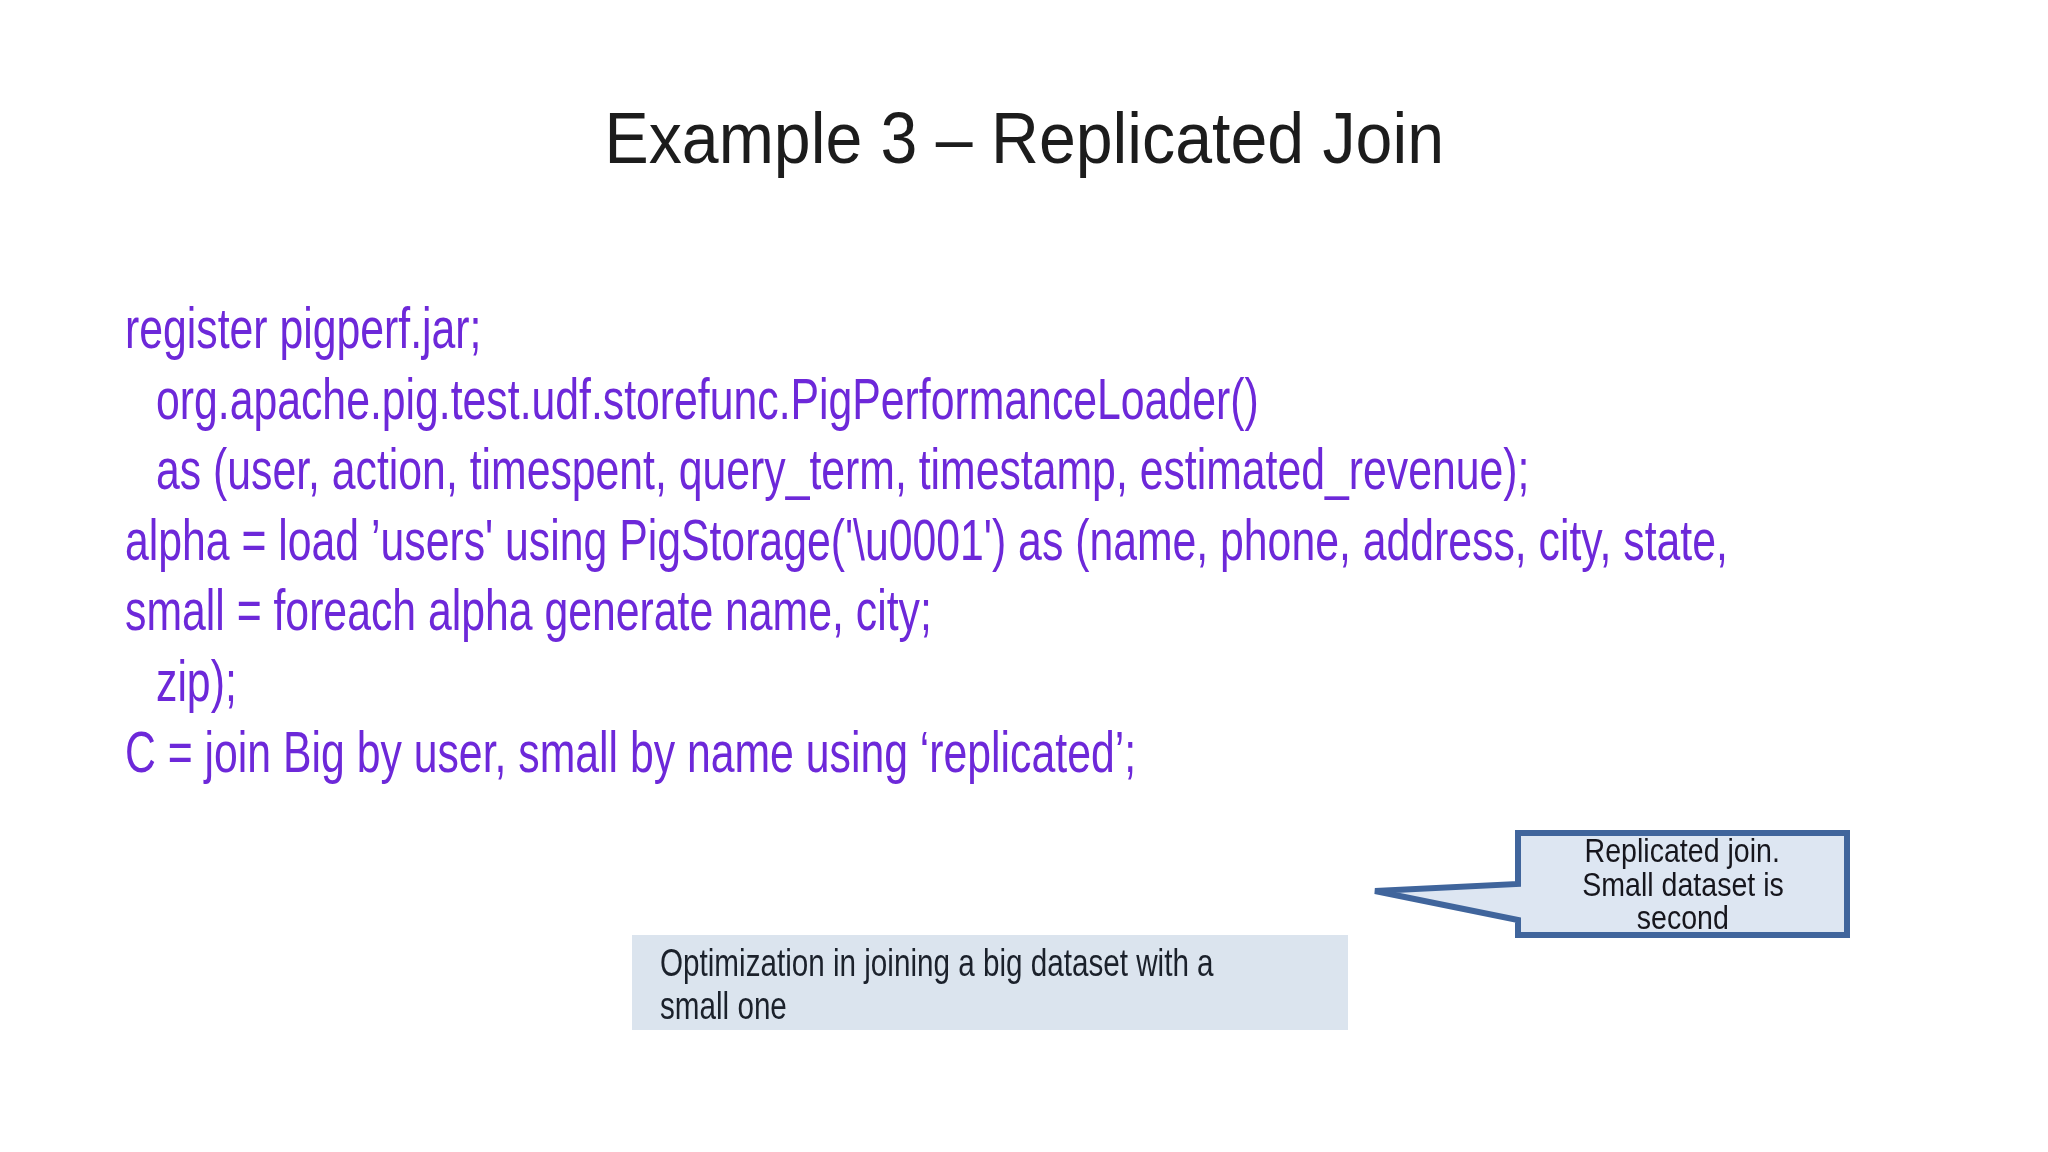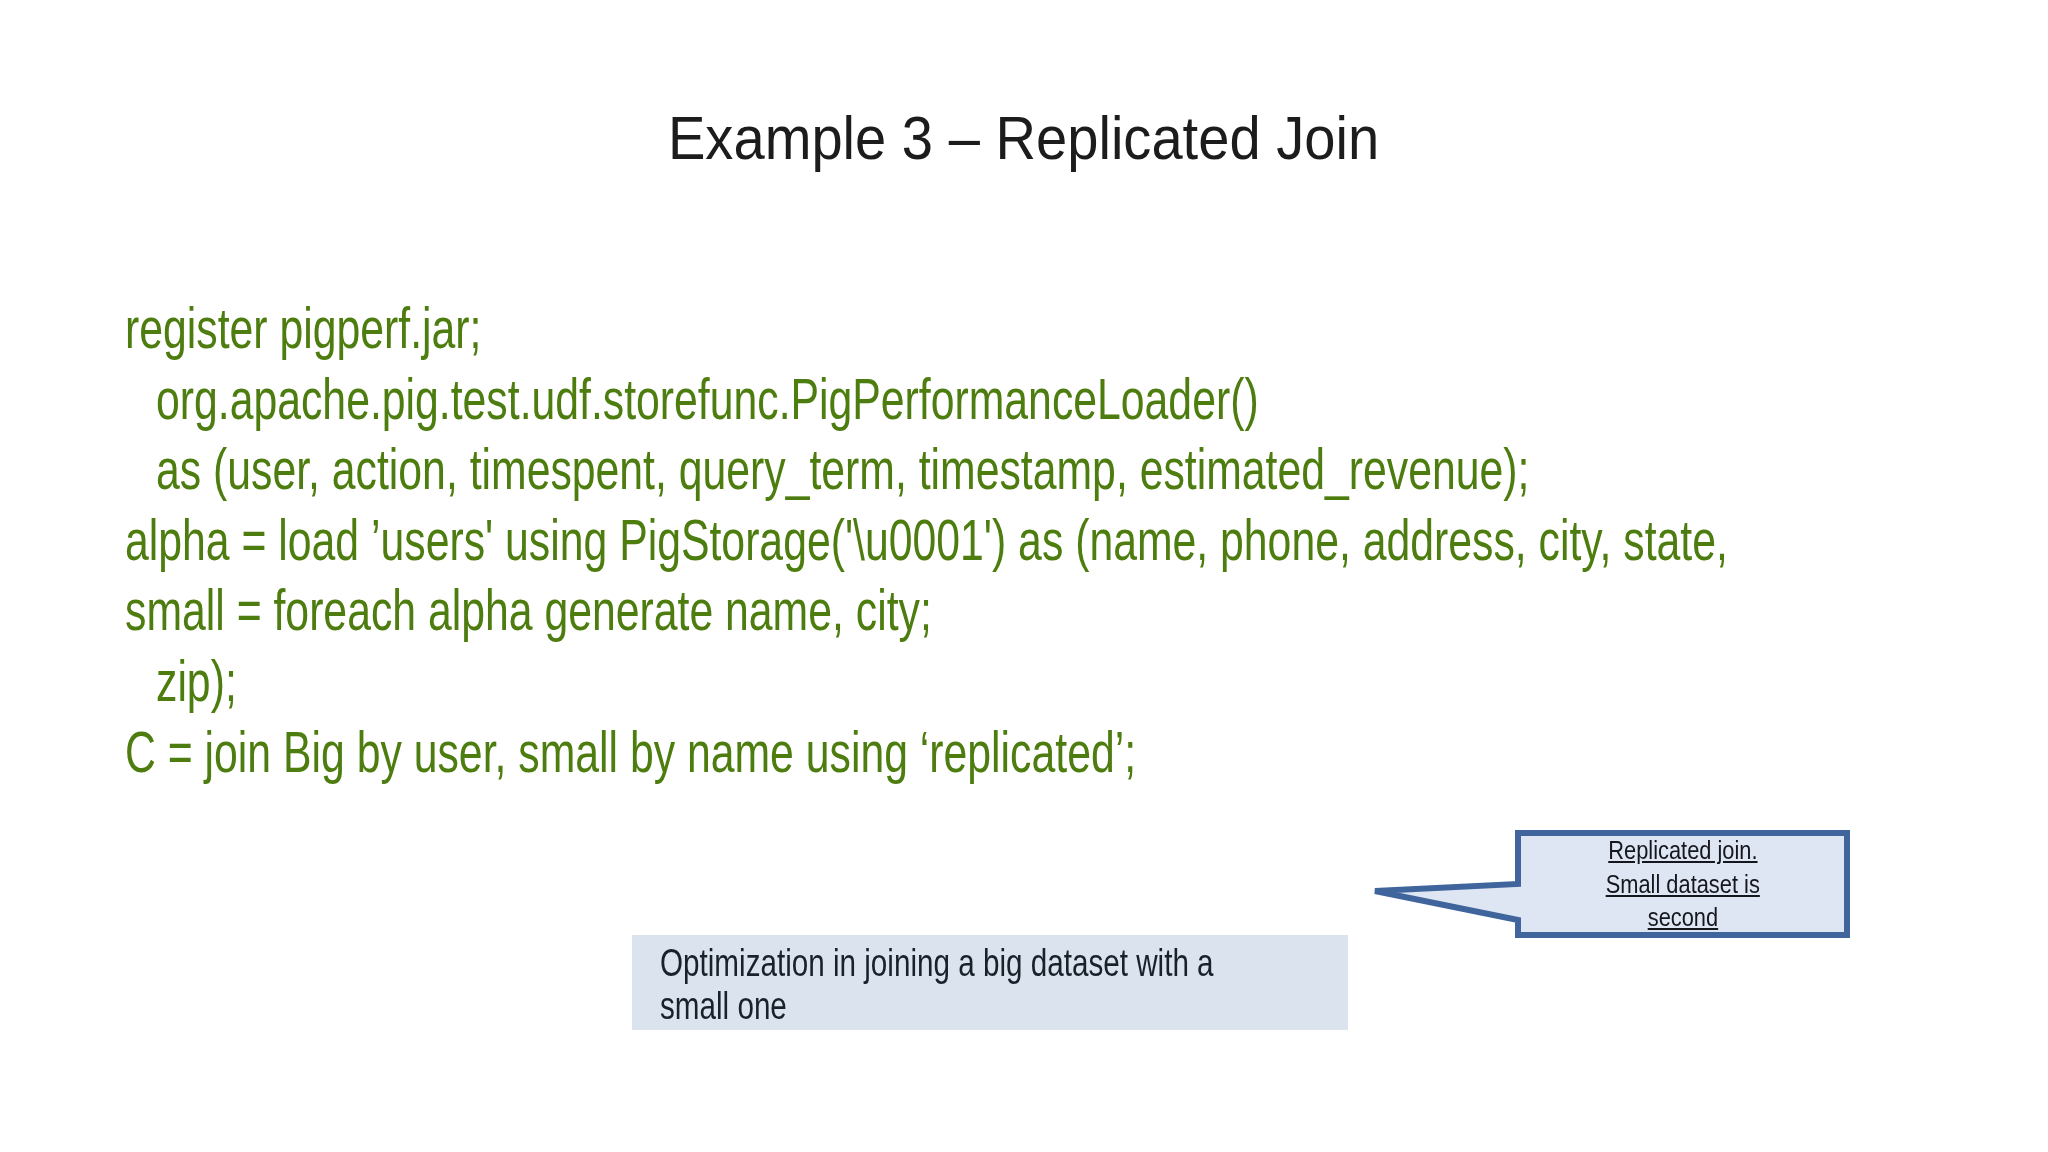--- a/index.html
+++ b/index.html
@@ -17,37 +17,37 @@
   }
 
   
   .title-wrap {
     position: absolute;
     left: 0;
     top: 78px;
     width: 2048px;
     text-align: center;
     line-height: 120px;
-    font-size: 61px;
+    font-size: 72px;
     color: #1c1c1c;
     white-space: nowrap;
   }
   .title-wrap .squeeze {
     display: inline-block;
     transform: scaleX(0.92);
     transform-origin: 50% 50%;
   }
 
   
   .code-block {
     position: absolute;
     left: 125px;
     top: 293px;
     width: 1880px;
-    color: #4d7c0f;
+    color: #6d28d9;
     font-size: 57px;
   }
   .code-line {
     height: 70.6px;
     line-height: 70.6px;
     white-space: nowrap;
   }
   .code-line .squeeze {
     display: inline-block;
     transform: scaleX(0.75);
@@ -91,24 +91,23 @@
     position: absolute;
     left: 1518px;
     top: 834px;
     width: 329px;
     height: 101px;
     display: flex;
     flex-direction: column;
     align-items: center;
     justify-content: center;
     text-align: center;
-    font-size: 26px;
+    font-size: 34px;
     line-height: 33.5px;
     color: #16161d;
-    text-decoration: underline;
   }
   .callout-text .line {
     white-space: nowrap;
     transform: scaleX(0.84);
     transform-origin: 50% 50%;
   }
 </style>
 </head>
 <body>
 

